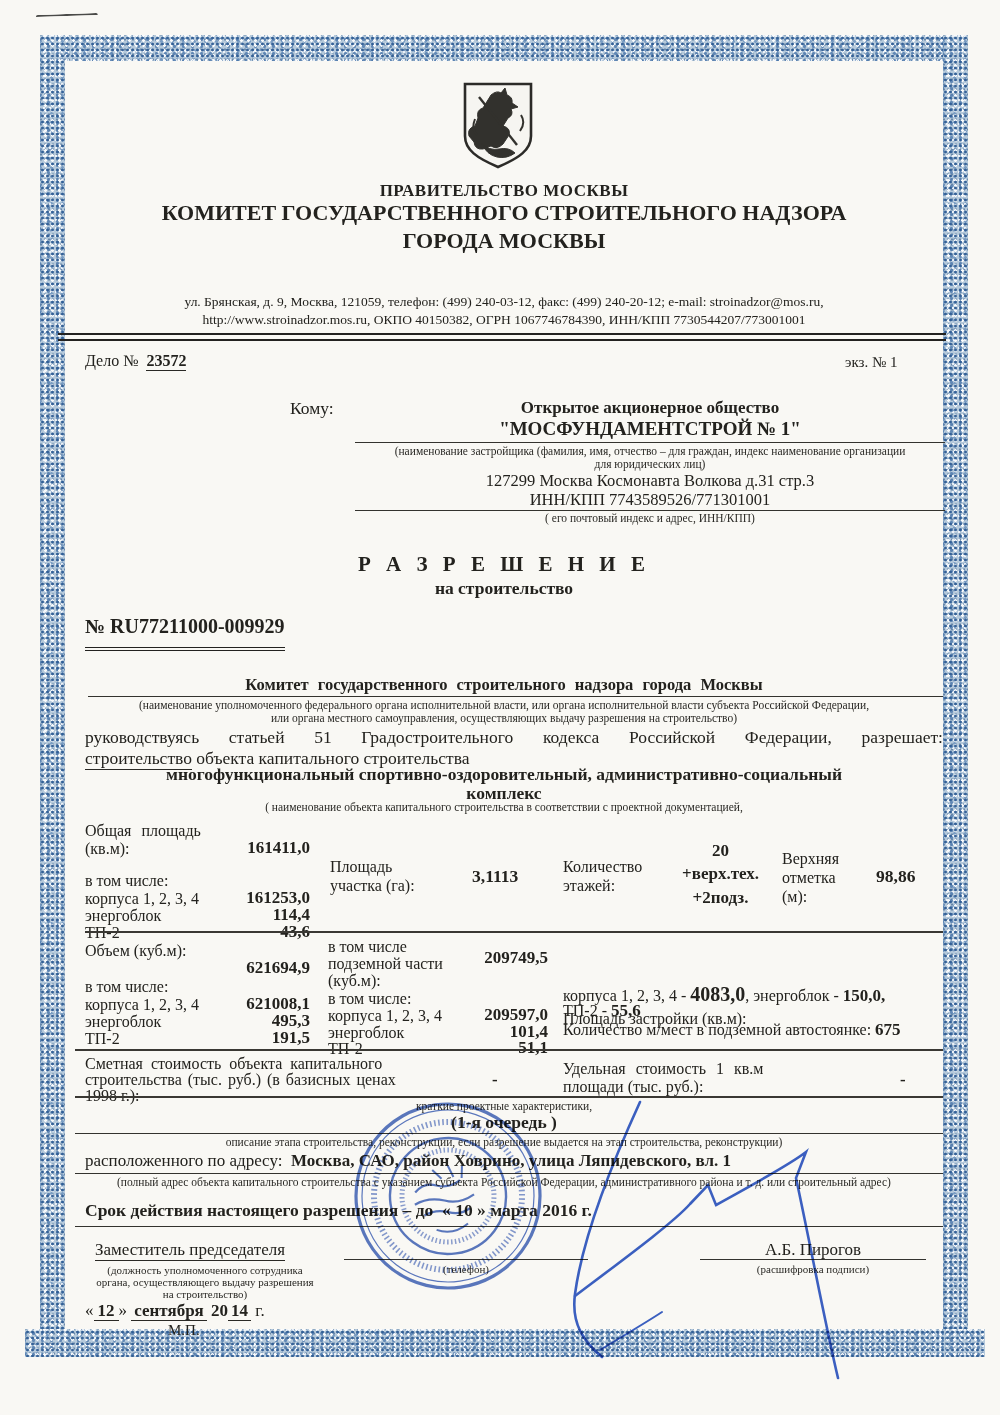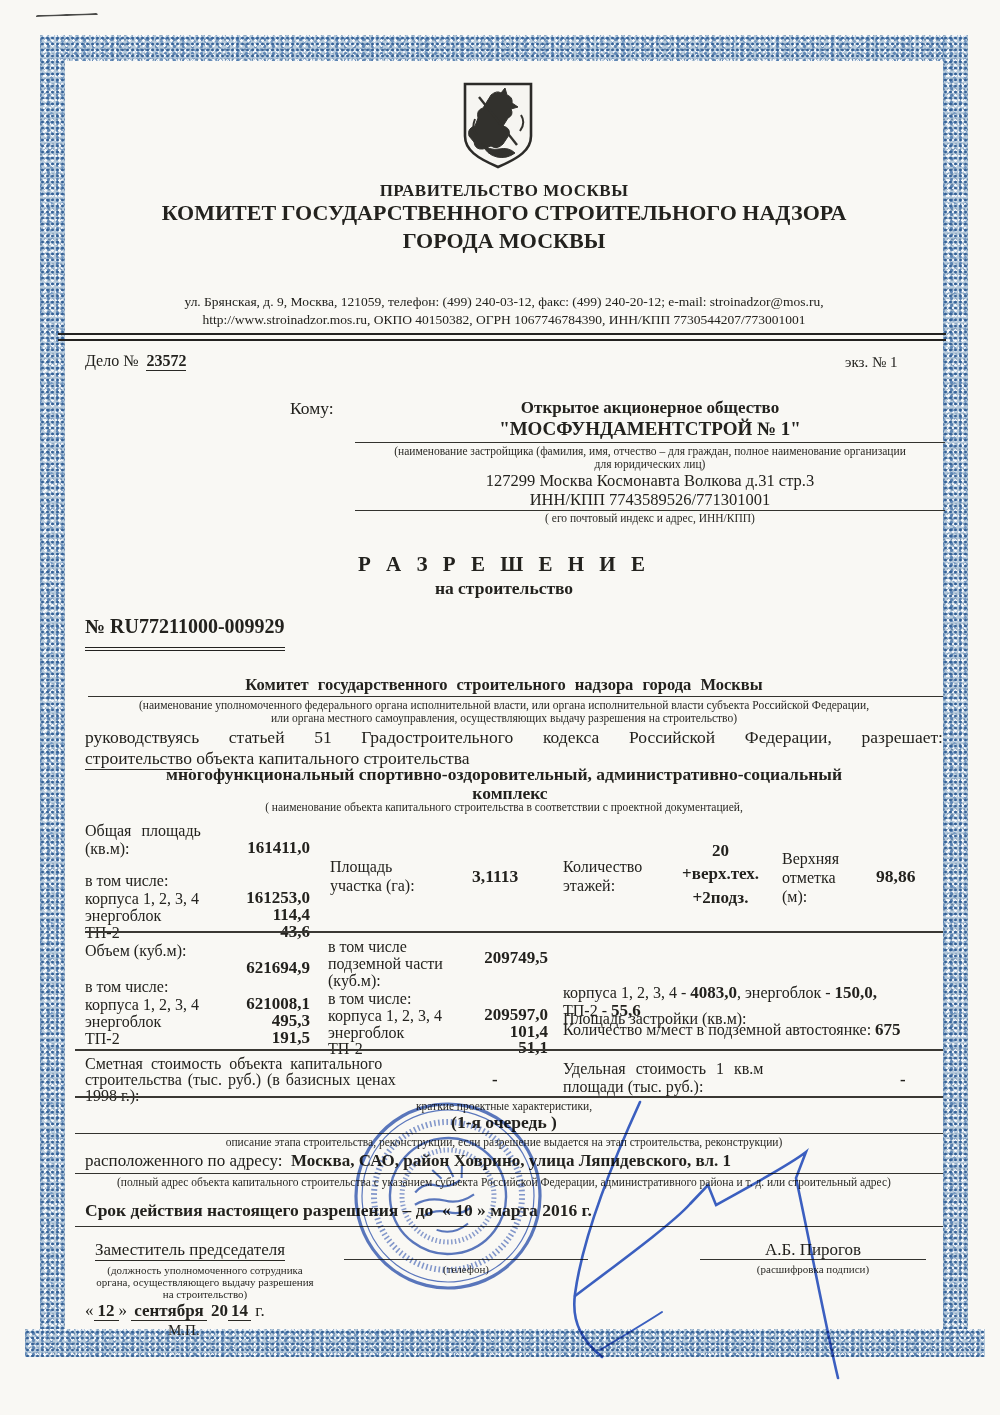--- a/index.html
+++ b/index.html
@@ -57,39 +57,39 @@
   <div class="t ctr" style="left:65px;top:312px;width:878px;font-size:13.5px;">http://www.stroinadzor.mos.ru, ОКПО 40150382, ОГРН 1067746784390, ИНН/КПП 7730544207/773001001</div>
   <div class="rule2" style="left:58px;top:333px;width:888px;"></div>
 
   <div class="t" style="left:85px;top:352px;font-size:16px;"><span>Дело №</span>&nbsp; <span class="b u">23572</span></div>
   <div class="t" style="left:845px;top:354px;font-size:15px;">экз. № 1</div>
 
   <div class="t" style="left:290px;top:398px;font-size:17.5px;">Кому:</div>
   <div class="t ctr b" style="left:355px;top:398px;width:590px;font-size:17px;">Открытое акционерное общество</div>
   <div class="t ctr b" style="left:355px;top:418px;width:590px;font-size:19px;">"МОСФУНДАМЕНТСТРОЙ № 1"</div>
   <div class="rule" style="left:355px;top:442px;width:590px;"></div>
-  <div class="t ctr small" style="left:355px;top:445px;width:590px;">(наименование  застройщика (фамилия,  имя,  отчество – для  граждан, полное наименование организации</div>
+  <div class="t ctr small" style="left:355px;top:445px;width:590px;">(наименование  застройщика (фамилия,  имя,  отчество – для  граждан, индекс наименование организации</div>
   <div class="t ctr small" style="left:355px;top:458px;width:590px;">для юридических лиц)</div>
   <div class="t ctr" style="left:355px;top:472px;width:590px;font-size:16.5px;">127299 Москва Космонавта Волкова д.31 стр.3</div>
   <div class="t ctr" style="left:355px;top:491px;width:590px;font-size:16.5px;">ИНН/КПП 7743589526/771301001</div>
   <div class="rule" style="left:355px;top:510px;width:590px;"></div>
   <div class="t ctr small" style="left:355px;top:512px;width:590px;">( его почтовый индекс и адрес, ИНН/КПП)</div>
 
   <div class="t ctr b" style="left:65px;top:552px;width:878px;font-size:21px;letter-spacing:5px;">Р А З Р Е Ш Е Н И Е</div>
   <div class="t ctr b" style="left:65px;top:578px;width:878px;font-size:17.5px;">на строительство</div>
   <div class="t" style="left:85px;top:615px;font-size:20px;"><span class="b du">№ RU77211000-009929</span></div>
 
   <div class="t ctr b" style="left:65px;top:676px;width:878px;font-size:16.5px;word-spacing:5px;">Комитет  государственного  строительного  надзора  города  Москвы</div>
   <div class="rule" style="left:88px;top:696px;width:855px;"></div>
   <div class="t ctr small" style="left:65px;top:699px;width:878px;">(наименование уполномоченного федерального органа исполнительной власти, или органа исполнительной власти  субъекта Российской Федерации,</div>
   <div class="t ctr small" style="left:65px;top:712px;width:878px;">или органа местного самоуправления, осуществляющих выдачу разрешения на строительство)</div>
   <div class="t just" style="left:85px;top:727px;width:858px;font-size:17.5px;white-space:normal;">руководствуясь статьей 51 Градостроительного кодекса Российской Федерации, разрешает:</div>
   <div class="t" style="left:85px;top:748px;font-size:17.5px;"><span class="u">строительство</span><span> объекта капитального строительства</span></div>
   <div class="t ctr b" style="left:65px;top:764px;width:878px;font-size:17.5px;">многофункциональный спортивно-оздоровительный, административно-социальный</div>
-  <div class="t ctr b" style="left:71px;top:783px;width:878px;font-size:17.5px;">комплекс</div>
+  <div class="t ctr b" style="left:65px;top:783px;width:878px;font-size:17.5px;">комплекс</div>
   <div class="t ctr small" style="left:65px;top:801px;width:878px;">( наименование объекта капитального строительства в соответствии с проектной документацией,</div>
 
   <div class="t" style="left:85px;top:822px;font-size:16px;word-spacing:6px;">Общая   площадь</div>
   <div class="t" style="left:85px;top:840px;font-size:16px;">(кв.м):</div>
   <div class="t b" style="left:210px;top:838px;width:100px;text-align:right;font-size:17px;">161411,0</div>
   <div class="t" style="left:85px;top:872px;font-size:16px;">в том числе:</div>
   <div class="t" style="left:85px;top:890px;font-size:16px;">корпуса 1, 2, 3, 4</div>
   <div class="t" style="left:85px;top:907px;font-size:16px;">энергоблок</div>
   <div class="t" style="left:85px;top:924px;font-size:16px;">ТП-2</div>
   <div class="t b" style="left:210px;top:888px;width:100px;text-align:right;font-size:17px;">161253,0</div>
@@ -123,21 +123,21 @@
   <div class="t" style="left:328px;top:972px;font-size:16px;">(куб.м):</div>
   <div class="t b" style="left:458px;top:948px;width:90px;text-align:right;font-size:17px;">209749,5</div>
   <div class="t" style="left:328px;top:990px;font-size:16px;">в том числе:</div>
   <div class="t" style="left:328px;top:1007px;font-size:16px;">корпуса 1, 2, 3, 4</div>
   <div class="t" style="left:328px;top:1024px;font-size:16px;">энергоблок</div>
   <div class="t" style="left:328px;top:1040px;font-size:16px;">ТП-2</div>
   <div class="t b" style="left:458px;top:1005px;width:90px;text-align:right;font-size:17px;">209597,0</div>
   <div class="t b" style="left:458px;top:1022px;width:90px;text-align:right;font-size:17px;">101,4</div>
   <div class="t b" style="left:458px;top:1038px;width:90px;text-align:right;font-size:17px;">51,1</div>
   <div class="t" style="left:563px;top:962px;font-size:16px;margin-top:48px;">Площадь застройки (кв.м):</div>
-  <div class="t" style="left:563px;top:983px;font-size:16px;"><span>корпуса 1, 2, 3, 4 - </span><span class="b" style="font-size:17px;">4083,0</span><span>, энергоблок - </span><span class="b" style="font-size:17px;">150,0,</span></div>
+  <div class="t" style="left:563px;top:983px;font-size:16px;"><span>корпуса 1, 2, 3, 4 - </span><span class="b" style="font-size:20px;">4083,0</span><span>, энергоблок - </span><span class="b" style="font-size:17px;">150,0,</span></div>
   <div class="t" style="left:563px;top:1001px;font-size:16px;"><span>ТП-2 - </span><span class="b" style="font-size:17px;">55,6</span></div>
   <div class="t" style="left:563px;top:1020px;font-size:16px;"><span>Количество м/мест в подземной автостоянке: </span><span class="b" style="font-size:17px;">675</span></div>
   <div class="rule thick" style="left:75px;top:1049px;width:868px;"></div>
 
   <div class="t" style="left:85px;top:1055px;font-size:16px;word-spacing:4px;">Сметная  стоимость  объекта  капитального</div>
   <div class="t" style="left:85px;top:1071px;font-size:16px;word-spacing:2px;">строительства  (тыс. руб.) (в базисных ценах</div>
   <div class="t" style="left:85px;top:1087px;font-size:16px;">1998 г.):</div>
   <div class="t b" style="left:492px;top:1070px;font-size:17px;">-</div>
   <div class="t" style="left:563px;top:1060px;font-size:16px;word-spacing:6px;">Удельная    стоимость    1    кв.м</div>
   <div class="t" style="left:563px;top:1078px;font-size:16px;">площади (тыс. руб.):</div>

